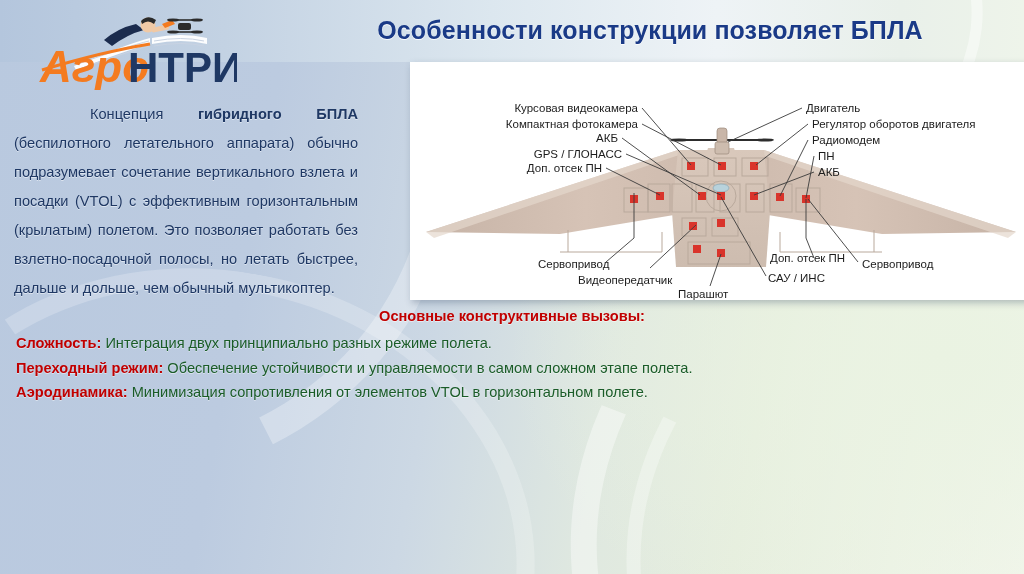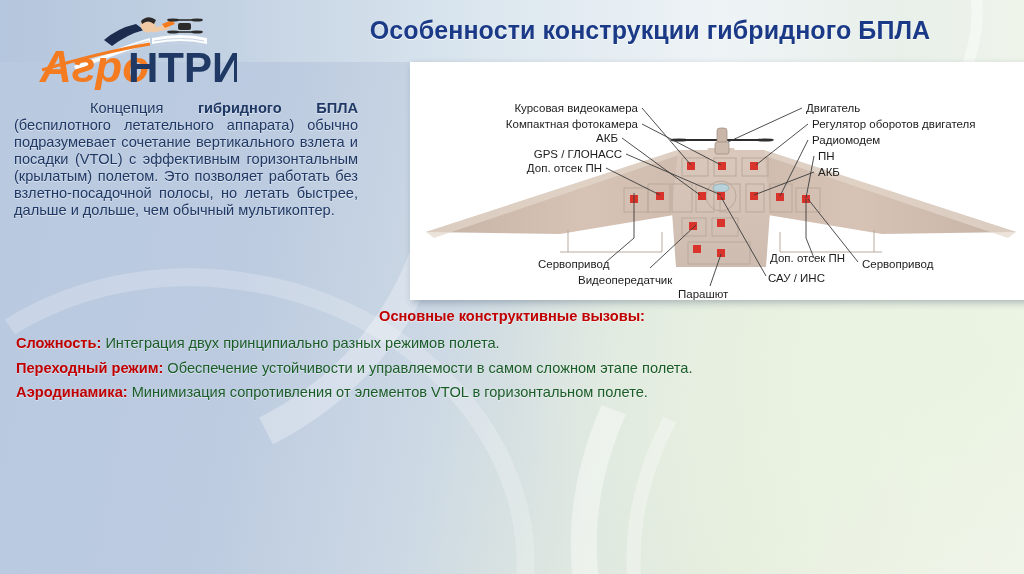--- a/index.html
+++ b/index.html
@@ -52,21 +52,21 @@
     white-space:nowrap;
   }
 
   
   .logo{position:absolute;left:32px;top:8px;width:205px;height:82px;}
   .logo svg{display:block;}
 
   
   .intro{
     position:absolute;left:14px;top:100px;width:344px;
-    font-size:14.6px;line-height:17px;color:#1f3864;
+    font-size:14.6px;line-height:29px;color:#1f3864;
     text-align:justify;text-indent:76px;
     text-shadow:0 1px 0 rgba(255,255,255,.5);
   }
   .intro b{font-weight:bold;}
 
   
   .diagram-panel{
     position:absolute;left:378px;top:62px;width:622px;height:238px;
     background:#ffffff;
     box-shadow:2px 3px 7px rgba(40,60,90,.30);
@@ -96,21 +96,21 @@
   <div class="swoosh sw2"></div>
   <div class="swoosh sw3"></div>
   <div class="swoosh sw4"></div>
   <div class="swoosh sw5"></div>
 
   <div class="header-band">
     <div class="hb-curve"></div>
     <div class="hb-curve2"></div>
   </div>
 
-  <div class="slide-title">Особенности конструкции гибридного БПЛА</div>
+  <div class="slide-title">Особенности конструкции позволяет БПЛА</div>
 
   <div class="logo">
     <svg width="205" height="82" viewBox="0 0 205 82" xmlns="http://www.w3.org/2000/svg">
 
       <g>
         <path d="M42 58 Q95 36 118 30 L118 36 Q95 42 44 62 Z" fill="#ffffff" opacity="0.95"></path>
         <path d="M120 30 Q150 24 175 30 L175 36 Q150 30 120 36 Z" fill="#ffffff" opacity="0.95"></path>
         <path d="M46 56 Q96 38 117 33" stroke="#c9d3e2" stroke-width="1" fill="none"></path>
         <path d="M50 60 Q98 43 117 38" stroke="#c9d3e2" stroke-width="1" fill="none"></path>
         <path d="M122 33 Q150 28 172 33" stroke="#c9d3e2" stroke-width="1" fill="none"></path>
@@ -268,21 +268,21 @@
         <text x="360" y="200">Доп. отсек ПН</text>
         <text x="452" y="206">Сервопривод</text>
       </g>
     </svg>
   </div>
 
   <div class="challenges">
     <div class="ch-heading">Основные конструктивные вызовы:</div>
     <div class="ch-list">
       <div class="ch-item">
-        <span class="ch-term">Сложность:</span><span> Интеграция двух принципиально разных режимов полета.</span>
+        <span class="ch-term">Сложность:</span><span> Интеграция двух принципиально разных режиме полета.</span>
       </div>
       <div class="ch-item">
         <span class="ch-term">Переходный режим:</span><span> Обеспечение устойчивости и управляемости в самом сложном этапе полета.</span>
       </div>
       <div class="ch-item">
         <span class="ch-term">Аэродинамика:</span><span> Минимизация сопротивления от элементов VTOL в горизонтальном полете.</span>
       </div>
     </div>
   </div>
 

